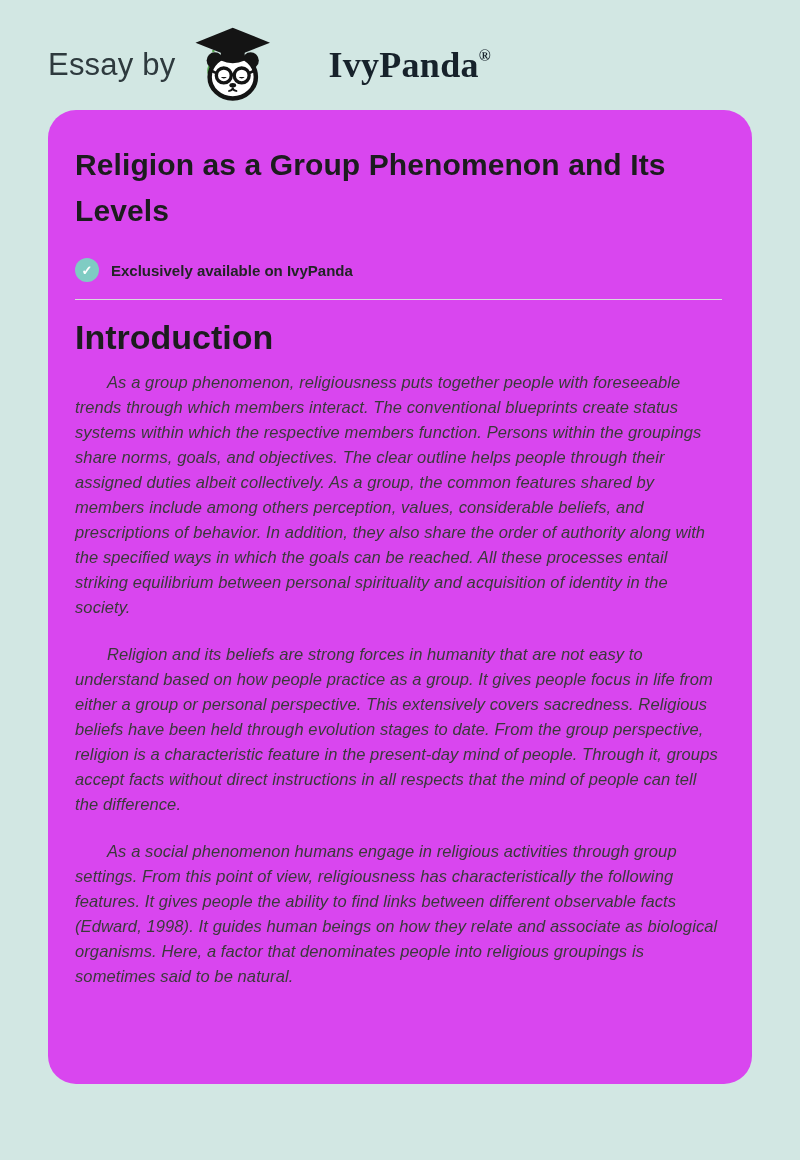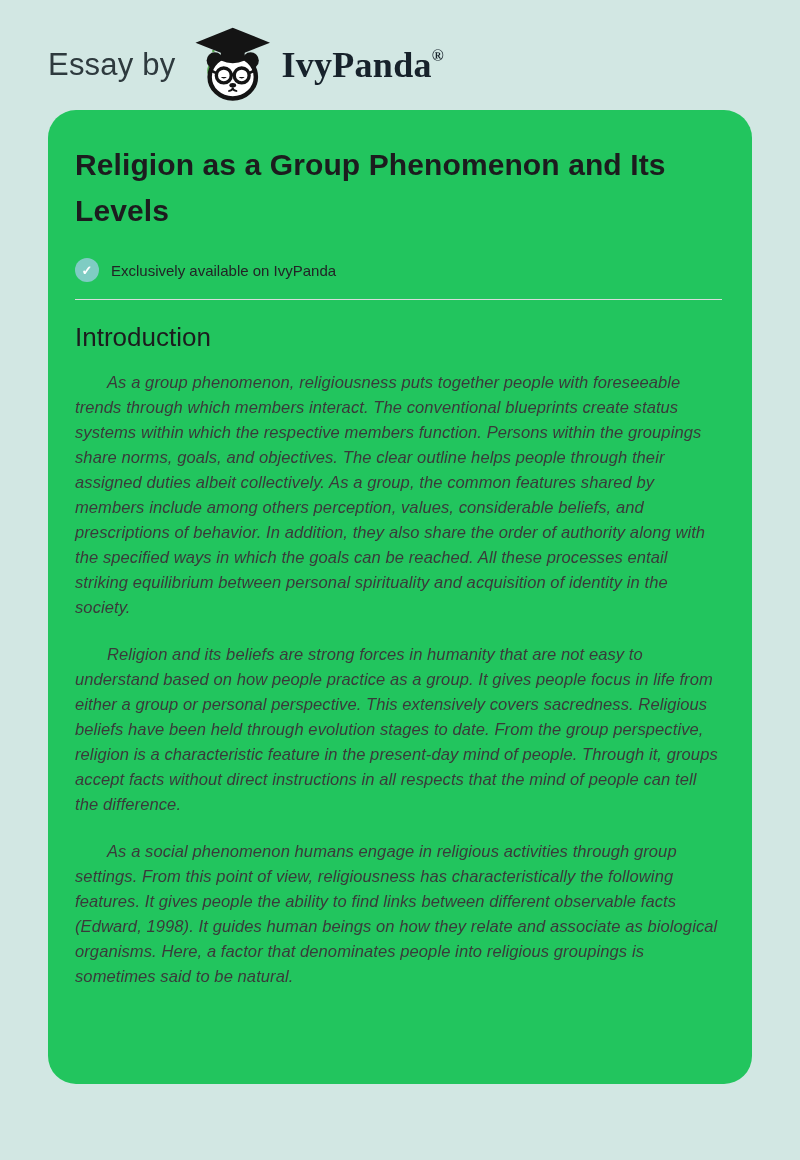--- a/index.html
+++ b/index.html
@@ -22,20 +22,21 @@
   }
   .essay-by {
     font-size: 31px;
     color: #2e3a3e;
     letter-spacing: 0.2px;
   }
   .logo-wrap {
     display: flex;
     align-items: center;
     margin-left: 16px;
+    gap: 47px;
   }
   .logo-svg { width: 82px; height: 76px; display: block; }
   .brand-name {
     font-family: "Liberation Serif", serif;
     font-weight: 700;
     font-size: 36px;
     color: #17222b;
     margin-left: 8px;
     letter-spacing: 0.3px;
   }
@@ -45,21 +46,21 @@
     font-size: 16px;
     color: #17222b;
     vertical-align: 16px;
   }
 
   
   .card {
     width: 704px;
     height: 974px;
     margin: 0 48px;
-    background: #22c55e;
+    background: #d946ef;
     border-radius: 28px;
     padding: 32px 30px 0 27px;
   }
   .page-title {
     margin: 0;
     font-size: 30px;
     line-height: 46px;
     font-weight: 700;
     color: #1c1c1e;
     letter-spacing: 0.1px;
@@ -78,33 +79,33 @@
     color: #ffffff;
     font-size: 13px;
     font-weight: 700;
     display: flex;
     align-items: center;
     justify-content: center;
     flex: 0 0 auto;
   }
   .badge-label {
     font-size: 15px;
-    font-weight: 400;
+    font-weight: 700;
     color: #222426;
   }
   .divider {
     border: none;
     border-top: 1px solid #d8dddc;
     margin: 17px 0 12px 0;
   }
   .section-heading {
     margin: 20px 0 16px 0;
-    font-size: 26px;
+    font-size: 34px;
     line-height: 34px;
-    font-weight: 400;
+    font-weight: 700;
     color: #1c1c1e;
   }
   .body-par {
     margin: 0 0 22px 0;
     font-size: 16.5px;
     line-height: 25px;
     color: #3a3a3a;
     text-indent: 32px;
     letter-spacing: 0.1px;
     font-style: italic;

